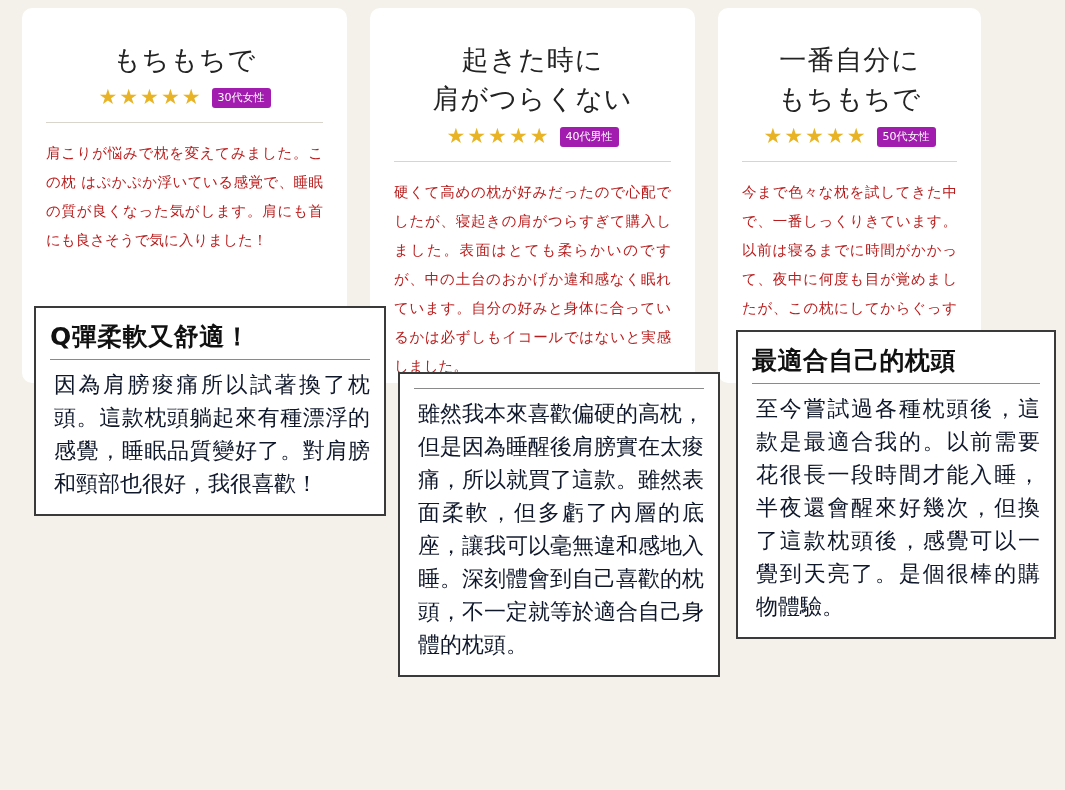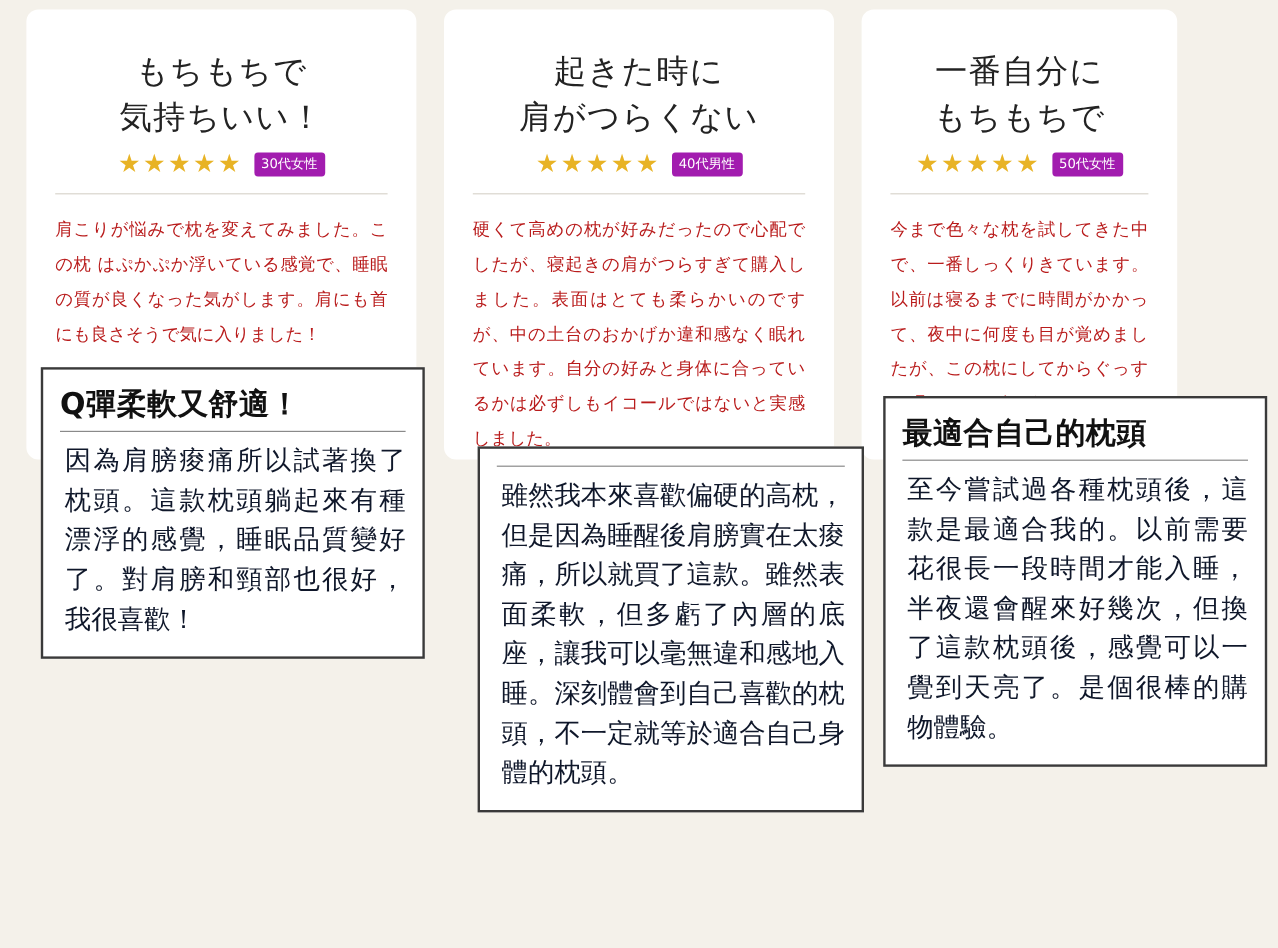--- a/index.html
+++ b/index.html
@@ -75,21 +75,21 @@
     text-justify: inter-character;
   }
 
   
   .trans-box {
     position: absolute;
     background: #ffffff;
     border: 2px solid #3a3a3a;
     padding: 10px 14px 14px 14px;
   }
-  .trans-box.t1 { left: 34px;  top: 306px; width: 320px; }
+  .trans-box.t1 { left: 34px;  top: 306px; width: 352px; }
   .trans-box.t2 { left: 398px; top: 372px; width: 322px; }
   .trans-box.t3 { left: 736px; top: 330px; width: 320px; }
 
   .tb-title {
     font-size: 25px;
     font-weight: bold;
     line-height: 1.32;
     color: #111;
     margin: 2px 0 6px 0;
     letter-spacing: 0.5px;
@@ -109,21 +109,20 @@
   }
 </style>
 </head>
 <body>
 
 <div id="stage">
 
   <div class="review-card c1">
     <div class="rc-title">
       <div>もちもちで</div>
-      <div>気持ちいい！</div>
     </div>
     <div class="rc-meta">
       <span class="stars">★★★★★</span>
       <span class="badge">30代女性</span>
     </div>
     <hr class="rc-divider">
     <div class="rc-body">肩こりが悩みで枕を変えてみました。この枕 はぷかぷか浮いている感覚で、睡眠の質が良くなった気がします。肩にも首にも良さそうで気に入りました！</div>
   </div>
 
   <div class="review-card c2">

